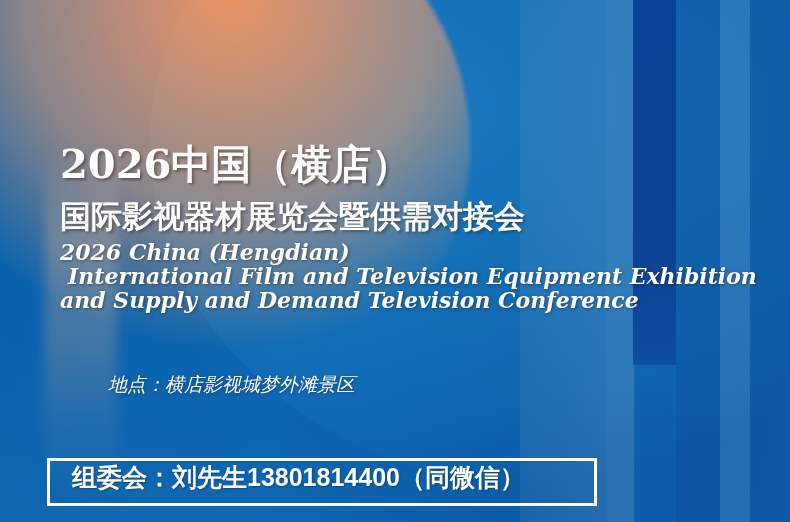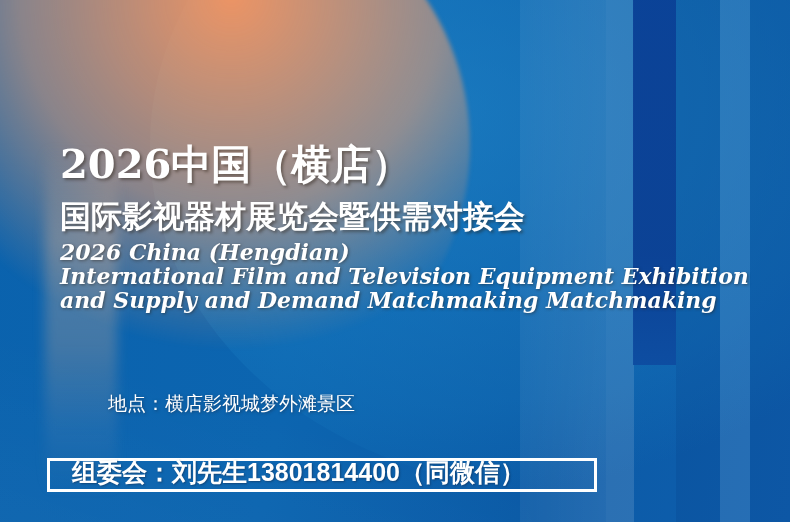--- a/index.html
+++ b/index.html
@@ -142,46 +142,46 @@
     font-family: "DejaVu Serif", "Liberation Serif", serif;
     font-weight: bold;
     color: #ffffff;
     white-space: nowrap;
     font-size: 22px;
     line-height: 24px;
     text-shadow: 1px 1px 3px rgba(40,30,20,0.5);
     font-style: italic;
   }
   .title-en-1 { top: 240px; }
-  .title-en-2 { top: 264px; }
+  .title-en-2 { top: 264px; margin-left: 8px; }
   .title-en-3 { top: 288px; }
 
   .meta {
     position: absolute;
     left: 108px;
     font-family: "Liberation Sans", "DejaVu Sans", sans-serif;
     font-size: 19px;
     line-height: 26px;
     color: #ffffff;
     white-space: nowrap;
     text-shadow: 1px 1px 3px rgba(30,40,60,0.55);
   }
   .meta-time  { top: 366px; }
-  .meta-place { top: 391px; }
+  .meta-place { top: 372px; font-style: italic; }
 
   .contact-box {
     position: absolute;
     left: 47px;
     top: 458px;
     width: 550px;
-    height: 34px;
+    height: 48px;
     border: 3px solid #ffffff;
     box-sizing: border-box;
     display: flex;
-    align-items: flex-end;
+    align-items: flex-start;
   }
 
   .contact-text {
     font-family: "Liberation Sans", "DejaVu Sans", sans-serif;
     font-size: 25px;
     font-weight: bold;
     color: #ffffff;
     white-space: nowrap;
     padding-left: 22px;
     text-shadow: 1px 1px 2px rgba(20,40,70,0.5);
@@ -210,21 +210,21 @@
   <div class="content">
 
     <div class="title-cn title-cn-1">2026中国（横店）</div>
 
     <div class="title-cn title-cn-2">国际影视器材展览会暨供需对接会</div>
 
     <div class="title-en title-en-1">2026 China (Hengdian)</div>
 
     <div class="title-en title-en-2">International Film and Television Equipment Exhibition</div>
 
-    <div class="title-en title-en-3">and Supply and Demand Matchmaking Matchmaking</div>
+    <div class="title-en title-en-3">and Supply and Demand Television Conference</div>
 
 
     <div class="meta meta-place">地点：横店影视城梦外滩景区</div>
 
     <div class="contact-box">
       <span class="contact-text">组委会：刘先生13801814400（同微信）</span>
     </div>
 
   </div>
 </div>

